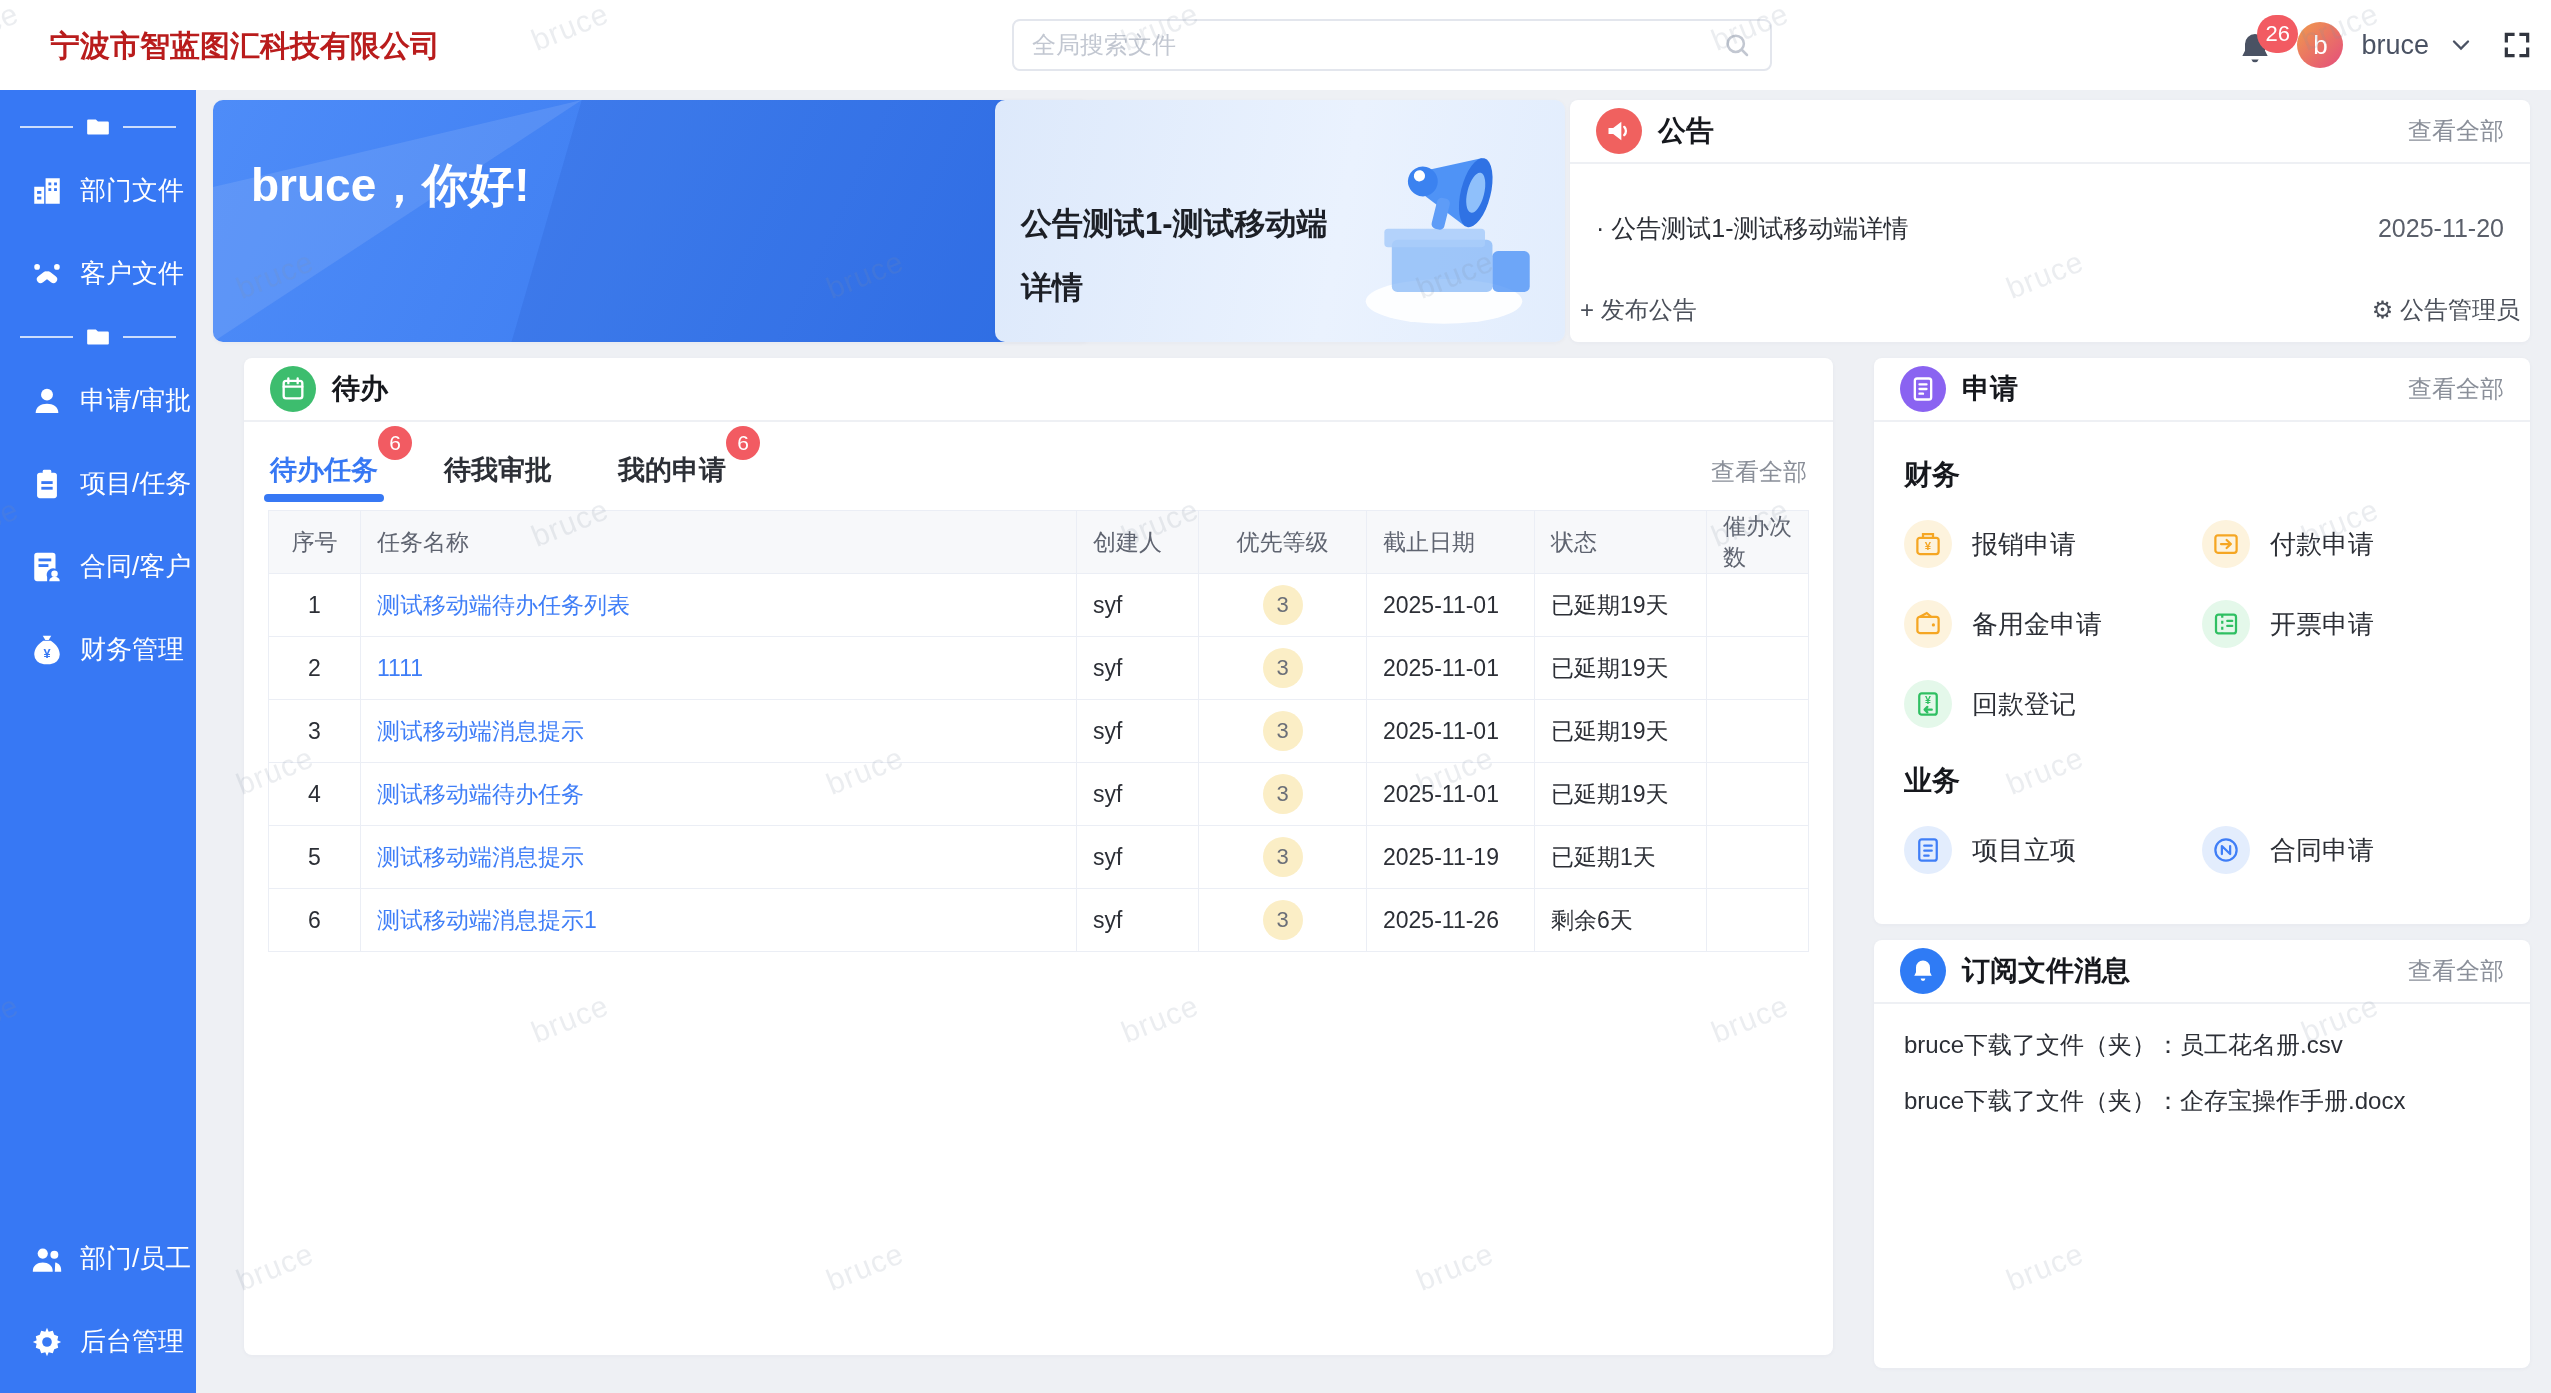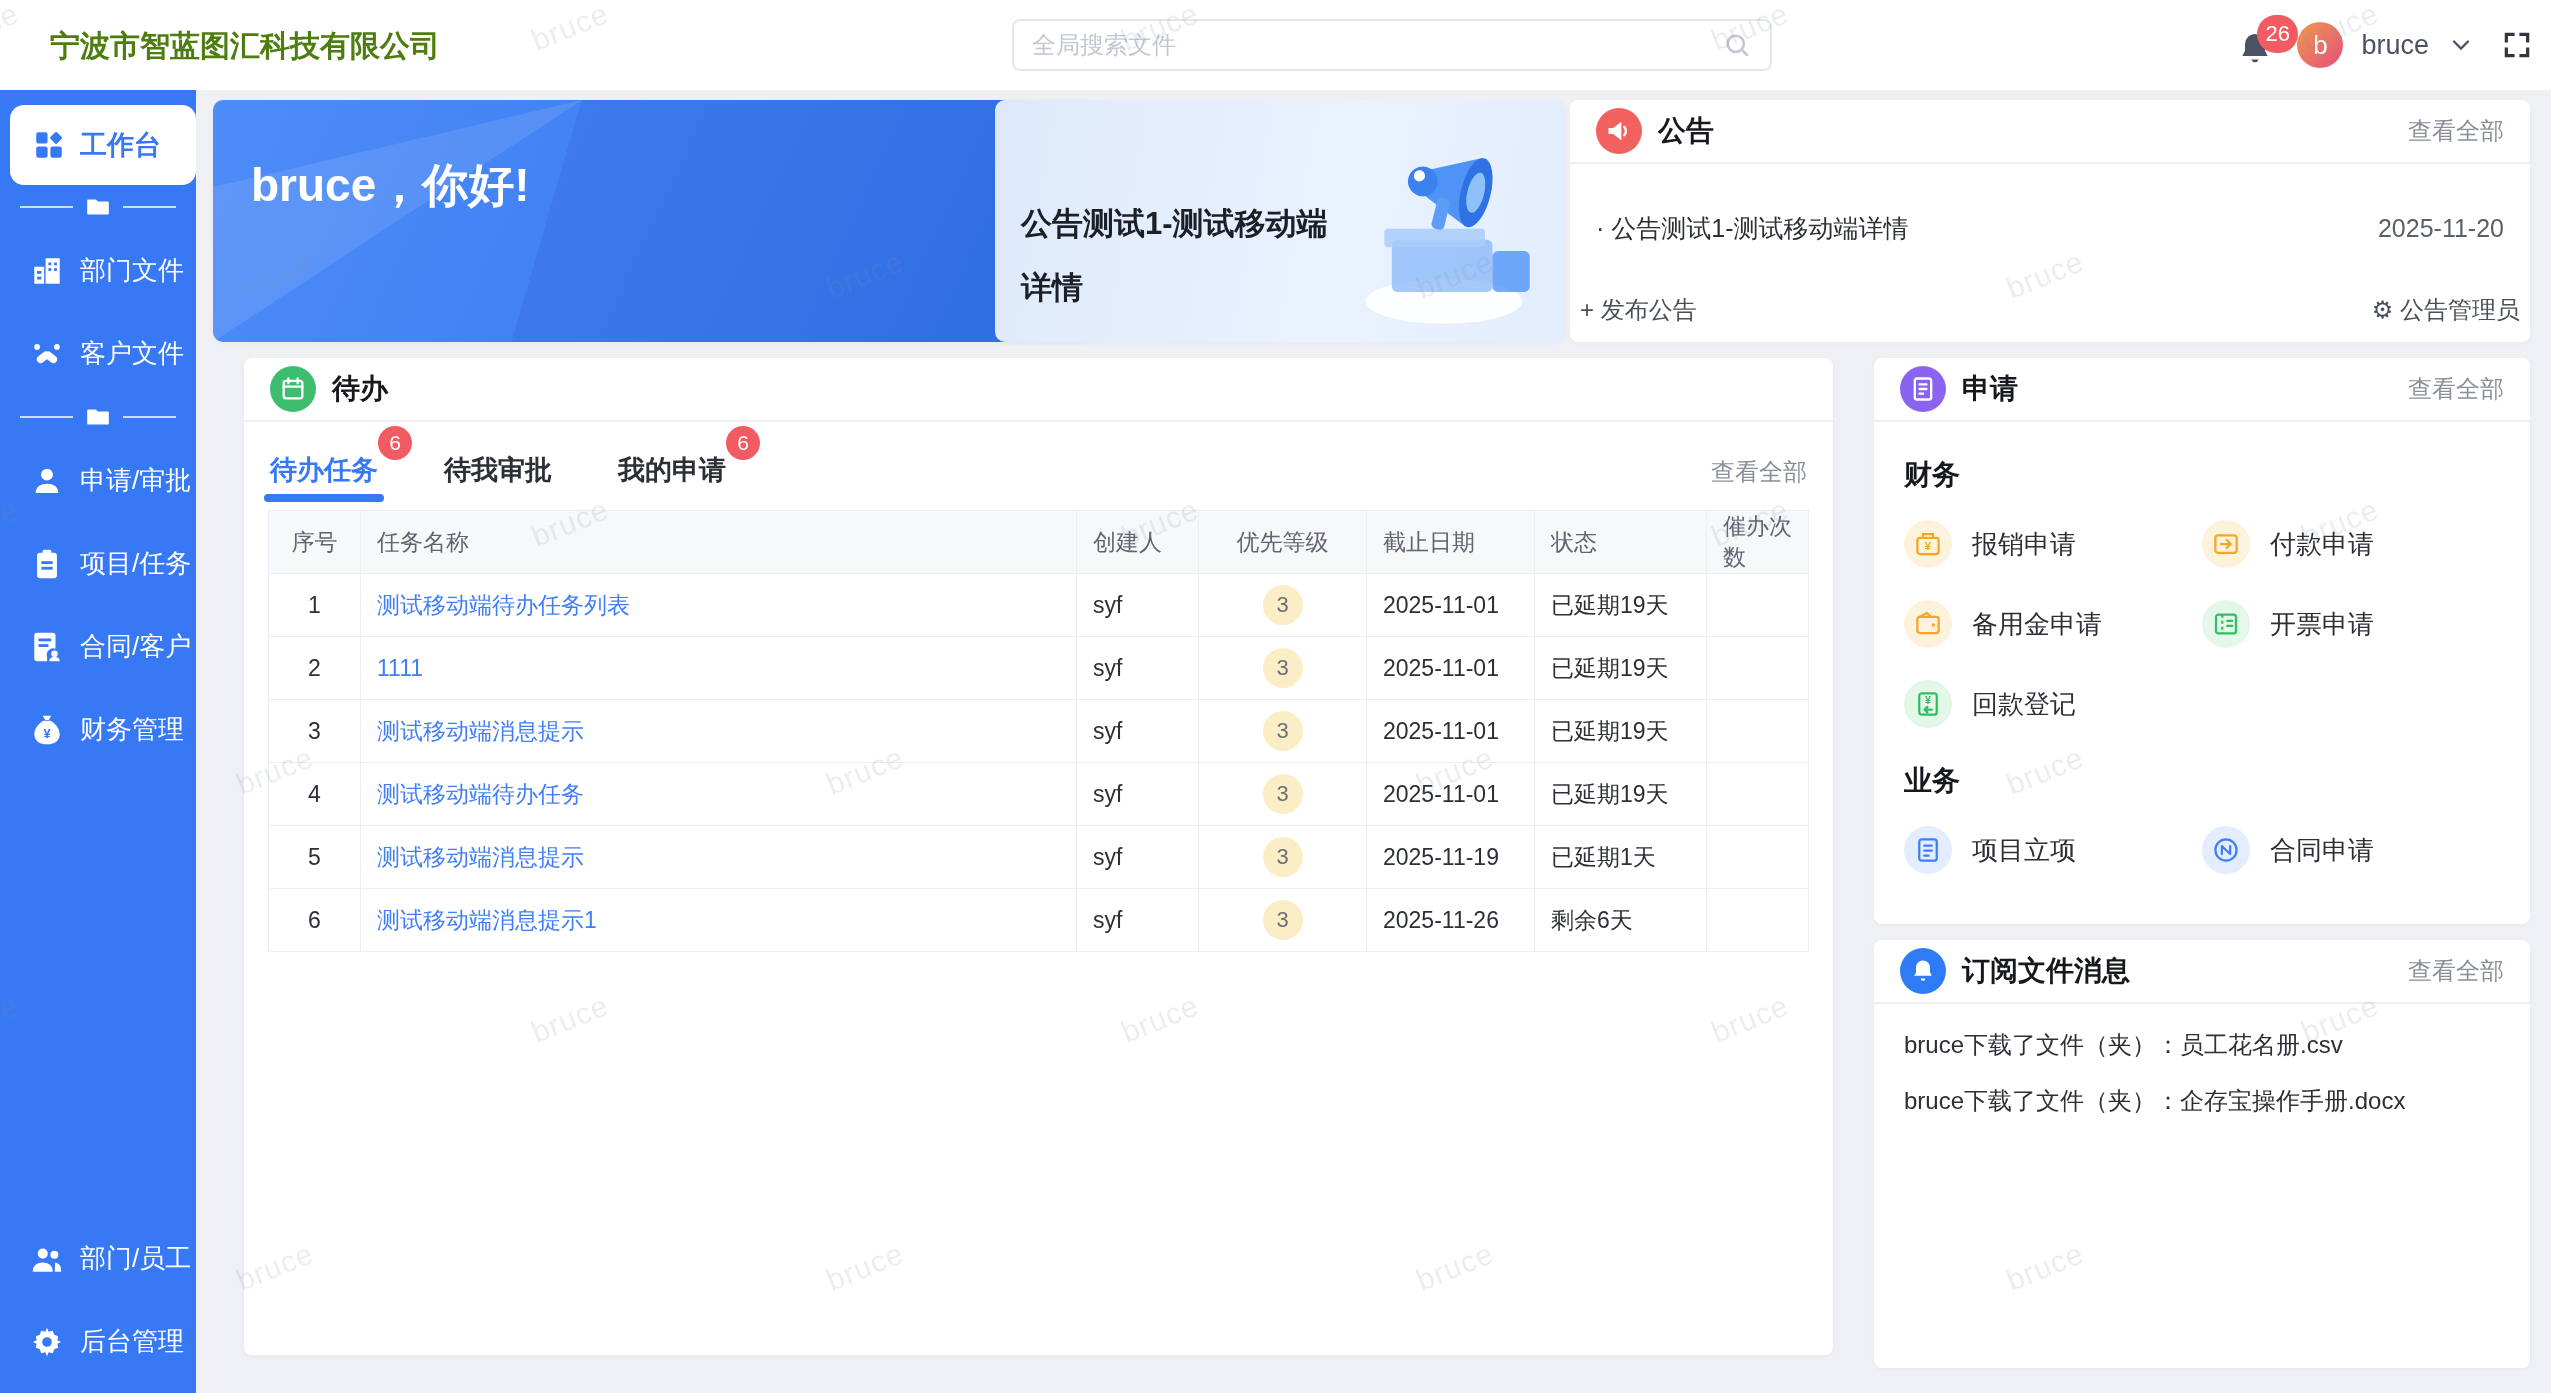--- a/index.html
+++ b/index.html
@@ -10,21 +10,21 @@
     color: #303133;
   }
   .page { position: absolute; inset: 0; }
 
   
   #wm-layer { position: absolute; inset: 0; pointer-events: none; z-index: 50; overflow: hidden; }
   .wm { position: absolute; font-size: 30px; color: rgba(130,140,160,0.16); transform: rotate(-22deg); letter-spacing: 1px; }
 
   
   header { position: absolute; left: 0; top: 0; width: 2551px; height: 90px; background: #ffffff; z-index: 5; }
-  .company { position: absolute; left: 50px; top: 26px; font-size: 30px; font-weight: bold; color: #4d7c0f; }
+  .company { position: absolute; left: 50px; top: 26px; font-size: 30px; font-weight: bold; color: #b91c1c; }
   .searchbox { position: absolute; left: 1012px; top: 19px; width: 760px; height: 52px; background: #fff; border: 2px solid #e3e6ed; border-radius: 8px; display: flex; align-items: center; padding: 0 18px; }
   .searchbox input { flex: 1; border: none; outline: none; font-size: 24px; color: #333; background: transparent; font-family: inherit; }
   .searchbox input::placeholder { color: #c2c7d1; }
   .s-icon { width: 30px; height: 30px; flex: 0 0 auto; }
   .header-right { position: absolute; right: 18px; top: 0; height: 90px; display: flex; align-items: center; gap: 18px; }
   .bell-wrap { position: relative; width: 44px; height: 48px; }
   .bell-wrap svg { width: 40px; height: 40px; margin-top: 8px; }
   .noti-badge { position: absolute; top: -6px; left: 22px; min-width: 40px; height: 38px; border-radius: 19px; background: #f25b62; color: #fff; font-size: 22px; display: flex; align-items: center; justify-content: center; padding: 0 8px; }
   .avatar { width: 46px; height: 46px; border-radius: 50%; background: linear-gradient(135deg,#f09b4c,#e44d7d); color: #fff; font-size: 26px; display: flex; align-items: center; justify-content: center; }
   .uname { font-size: 27px; color: #4a5263; }
@@ -139,33 +139,20 @@
       <span class="fs-icon">
         <svg viewBox="0 0 24 24" fill="none" stroke="#31353f" stroke-width="2.4">
             <path d="M4 9V4h5M15 4h5v5M20 15v5h-5M9 20H4v-5" stroke-linecap="square"></path>
           </svg>
       </span>
     </div>
   </header>
 
   <aside>
     <div id="side-main">
-        <div class="side-pill">
-          <span class="side-icon">
-            <svg viewBox="0 0 24 24" fill="currentColor">
-              <rect x="3" y="3" width="8" height="8" rx="1.5"></rect>
-              <g transform="rotate(45 17 7)">
-                <rect x="13.7" y="3.7" width="6.6" height="6.6" rx="1.2"></rect>
-              </g>
-              <rect x="3" y="13" width="8" height="8" rx="1.5"></rect>
-              <rect x="13" y="13" width="8" height="8" rx="1.5"></rect>
-            </svg>
-          </span>
-          <span class="lbl">工作台</span>
-        </div>
         <div class="side-divider">
           <span class="line"></span>
           <span class="fold" style="color:#fff"><svg viewBox="0 0 24 24" fill="currentColor">
               <path d="M3 5h7l2 2h9a1 1 0 0 1 1 1v10a1 1 0 0 1-1 1H3a1 1 0 0 1-1-1V6a1 1 0 0 1 1-1z"></path>
             </svg></span>
           <span class="line"></span>
         </div>
         <div class="side-item">
           <span class="side-icon">
             <svg viewBox="0 0 24 24" fill="currentColor">

